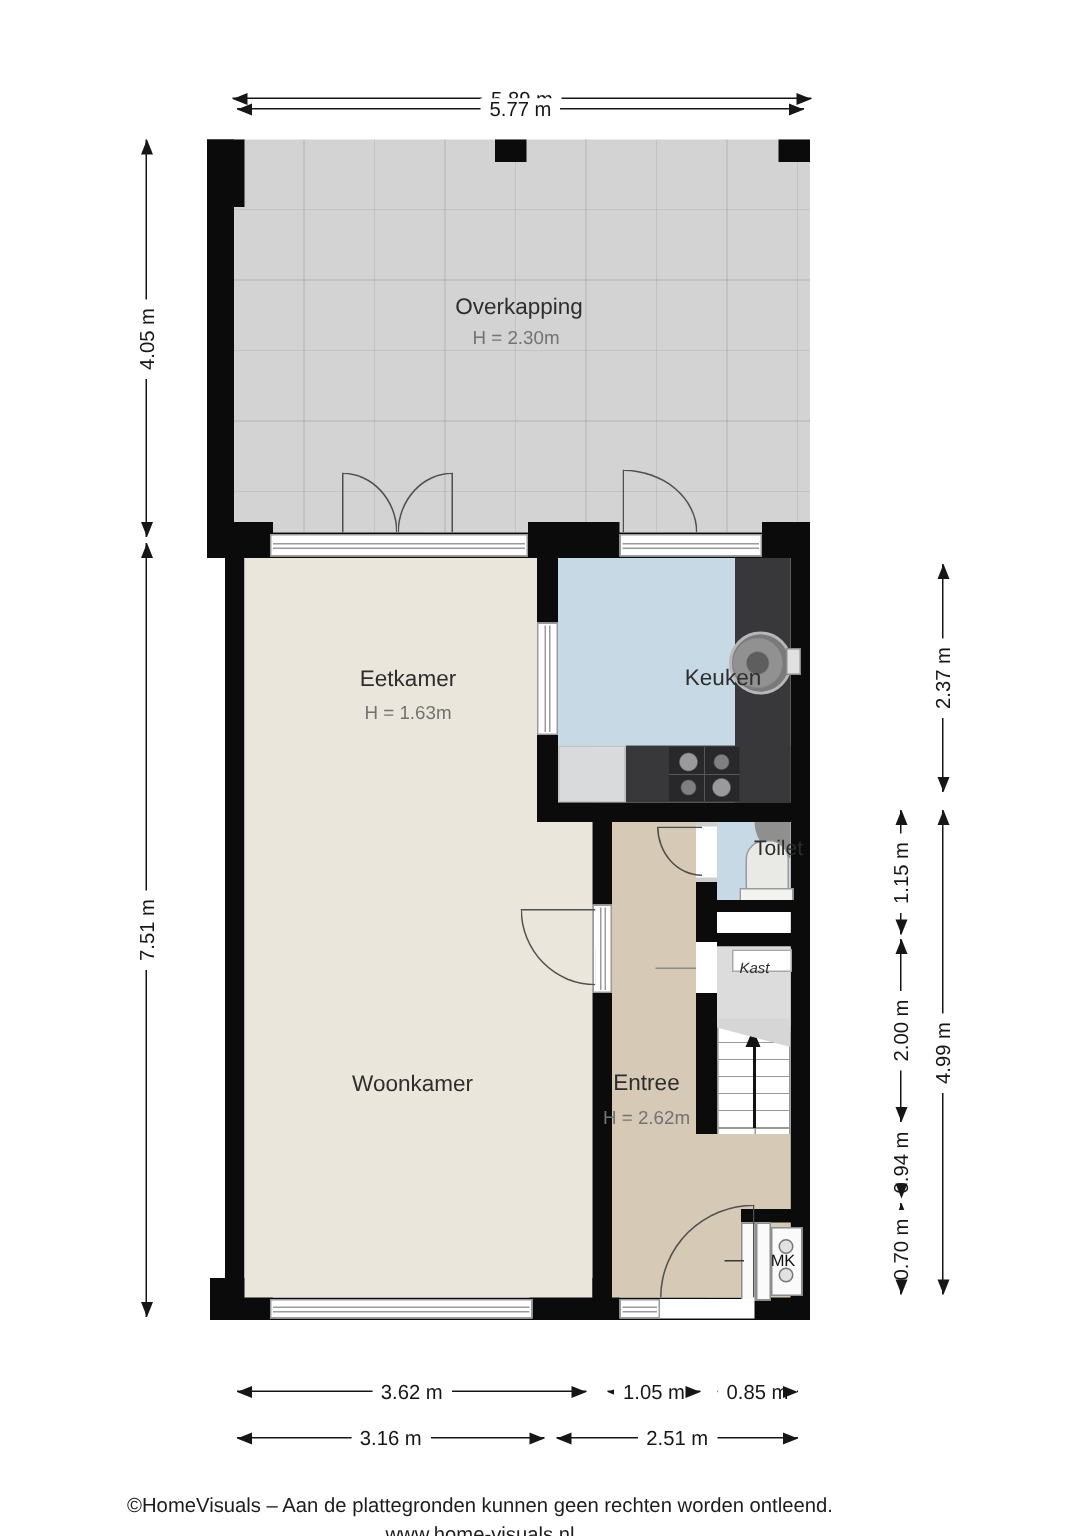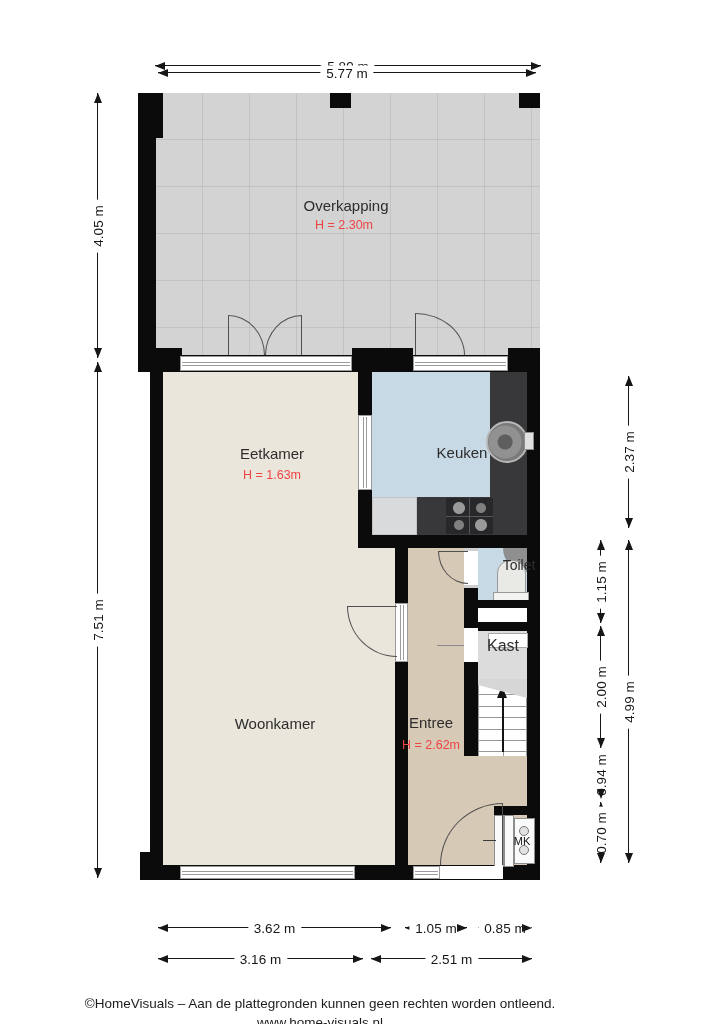--- a/index.html
+++ b/index.html
@@ -5,21 +5,21 @@
   html,body{margin:0;padding:0;background:#fff;}
   .canvas{position:relative;width:724px;height:1024px;background:#fff;overflow:hidden;
           font-family:"Liberation Sans","DejaVu Sans",sans-serif;}
   .wall{position:absolute;background:#0b0b0b;}
   .floor{position:absolute;}
   .ok-floor{background-color:#d3d3d3;
     background-image:
       repeating-linear-gradient(to right,transparent 0 46px,rgba(110,110,110,.16) 46px 47px),
       repeating-linear-gradient(to bottom,transparent 0 46px,rgba(110,110,110,.16) 46px 47px);}
   .lbl-room{position:absolute;transform:translate(-50%,-50%);font-size:15px;color:#2d2d2d;white-space:nowrap;}
-  .lbl-sub{position:absolute;transform:translate(-50%,-50%);font-size:12.5px;color:#ef4444;white-space:nowrap;}
+  .lbl-sub{position:absolute;transform:translate(-50%,-50%);font-size:12.5px;color:#737373;white-space:nowrap;}
   .lbl-mk{position:absolute;transform:translate(-50%,-50%);font-size:11px;color:#111;white-space:nowrap;}
 
   .dim-h{position:absolute;height:0;border-top:1px solid #161616;}
   .dim-h::before,.dim-h::after{content:"";position:absolute;top:-4.5px;width:0;height:0;
     border-top:4px solid transparent;border-bottom:4px solid transparent;}
   .dim-h::before{left:0;border-right:10px solid #161616;}
   .dim-h::after{right:0;border-left:10px solid #161616;}
   .dim-h>span{position:absolute;left:50%;top:-0.5px;transform:translate(-50%,-50%);
     background:#fff;padding:0 6px;font-size:13.5px;color:#161616;white-space:nowrap;}
 
@@ -104,38 +104,38 @@
   <div class="floor" style="left:372px;top:372px;width:118px;height:125px;background:#c7d9e5;"></div>
   <div class="floor" style="left:490px;top:372px;width:37px;height:163px;background:#38383a;"></div>
   <div class="floor" style="left:417px;top:497px;width:110px;height:38px;background:#38383a;"></div>
   <div class="floor" style="left:372px;top:497px;width:45px;height:38px;background:#d8dadb;border:1px solid #c2c4c5;box-sizing:border-box;"></div>
   <div class="wall" style="left:358px;top:372px;width:14px;height:176px;"></div>
   <div class="wall" style="left:358px;top:535px;width:182px;height:13px;"></div>
   <div class="sink" style="left:486px;top:421px;width:38px;height:38px;"></div>
   <div class="faucet" style="left:524px;top:432px;width:8px;height:16px;"></div>
   <div class="stove" style="left:446px;top:498px;width:47px;height:36px;"></div>
   <div class="glz-v" style="left:358px;top:415px;width:14px;height:75px;"></div>
-  <span class="lbl-room" style="left:440px;top:452px;padding-left:44px;">Keuken</span>
+  <span class="lbl-room" style="left:460px;top:452px;padding-left:44px;">Keuken</span>
 
   <div class="floor" style="left:408px;top:548px;width:119px;height:317px;background:#d6c9b6;"></div>
   <div class="wall" style="left:395px;top:548px;width:13px;height:317px;"></div>
   <div class="wall" style="left:464px;top:548px;width:14px;height:208px;"></div>
 
   <div class="floor" style="left:478px;top:548px;width:49px;height:52px;background:#c7d9e5;"></div>
   <div class="corner-sink" style="left:503px;top:548px;width:24px;height:24px;"></div>
   <div class="wc-bowl" style="left:497px;top:560px;width:27px;height:33px;"></div>
   <div class="wc-base" style="left:493px;top:592px;width:34px;height:8px;"></div>
   <span class="lbl-room" style="left:501px;top:565px;font-size:14px;margin-left:18px;">Toilet</span>
   <div class="wall" style="left:464px;top:600px;width:76px;height:8px;"></div>
   <div class="gap" style="left:478px;top:608px;width:49px;height:14px;"></div>
   <div class="wall" style="left:464px;top:622px;width:76px;height:9px;"></div>
 
   <div class="floor" style="left:478px;top:631px;width:49px;height:57px;background:#dcdcdc;"></div>
   <div class="shelf" style="left:488px;top:633px;width:38px;height:13px;"></div>
-  <span class="lbl-room" style="left:503px;top:646px;font-size:16px;">Kast</span>
+  <span class="lbl-room" style="left:503px;top:646px;font-size:10px;font-style:italic;">Kast</span>
   <div class="stairs" style="left:478px;top:684px;width:49px;height:72px;">
     <div class="stairs-mid"></div>
     <div class="stairs-arrow"></div>
   </div>
   <div class="slant" style="left:478px;top:679px;width:49px;height:19px;"></div>
 
   <div class="wall" style="left:494px;top:806px;width:46px;height:9px;"></div>
   <div class="panel" style="left:494px;top:815px;width:8px;height:50px;"></div>
   <div class="panel" style="left:504px;top:815px;width:8px;height:50px;"></div>
   <div class="panel" style="left:514px;top:818px;width:19px;height:44px;"></div>

